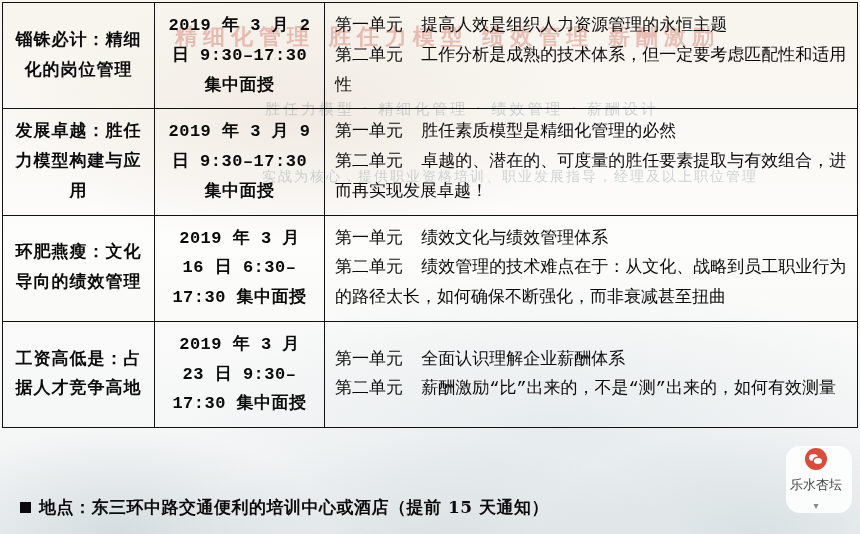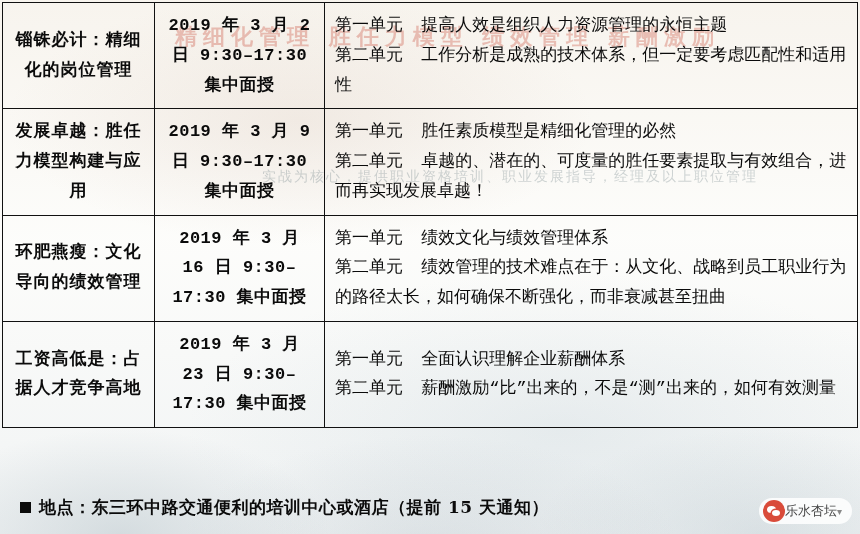--- a/index.html
+++ b/index.html
@@ -105,26 +105,28 @@
   .sq {
     display: inline-block;
     width: 11px; height: 11px;
     background: #0b0b0b;
     margin-right: 8px;
     vertical-align: middle;
   }
   
   .badge {
     position: absolute;
-    right: 8px; bottom: 10px;
+    right: 8px; bottom: 21px;
     display: flex;
     align-items: center;
+    gap: 6px;
     background: rgba(255,255,255,0.85);
     border-radius: 14px;
     padding: 2px 10px 2px 4px;
+    flex-direction: column;
   }
   .badge-logo {
     width: 22px; height: 22px;
     border-radius: 50%;
     background: #d94b3a;
     position: relative;
     flex: none;
   }
   .badge-logo::before {
     content: "";
@@ -156,20 +158,21 @@
 </style>
 </head>
 <body>
 
 <div id="page">
 
   <div class="bg-wash"></div>
   <div class="bg-hill"></div>
 
   <div class="wm-red" style="left:175px; top:22px; font-size:22px; letter-spacing:6px;">精细化管理  胜任力模型  绩效管理  薪酬激励</div>
+  <div class="wm-gray" style="left:265px; top:100px; font-size:15px; letter-spacing:3px;">胜任力模型 · 精细化管理 · 绩效管理 · 薪酬设计</div>
   <div class="wm-gray" style="left:262px; top:168px; font-size:14px; letter-spacing:2px;">实战为核心，提供职业资格培训、职业发展指导，经理及以上职位管理</div>
 
   <table class="schedule">
     <tbody>
       <tr>
         <td class="col-title">锱铢必计：精细化的岗位管理</td>
         <td class="col-date">2019 年 3 月 2 日 9:30–17:30 集中面授</td>
         <td class="col-content">
           <div class="unit-line">
             <span class="unit-label">第一单元</span>
@@ -192,21 +195,21 @@
           </div>
           <div class="unit-line">
             <span class="unit-label">第二单元</span>
             <span>卓越的、潜在的、可度量的胜任要素提取与有效组合，进而再实现发展卓越！</span>
           </div>
         </td>
       </tr>
 
       <tr>
         <td class="col-title">环肥燕瘦：文化导向的绩效管理</td>
-        <td class="col-date">2019 年 3 月 16 日 9:30–17:30 集中面授</td>
+        <td class="col-date">2019 年 3 月 16 日 6:30–17:30 集中面授</td>
         <td class="col-content">
           <div class="unit-line">
             <span class="unit-label">第一单元</span>
             <span>绩效文化与绩效管理体系</span>
           </div>
           <div class="unit-line">
             <span class="unit-label">第二单元</span>
             <span>绩效管理的技术难点在于：从文化、战略到员工职业行为的路径太长，如何确保不断强化，而非衰减甚至扭曲</span>
           </div>
         </td>

